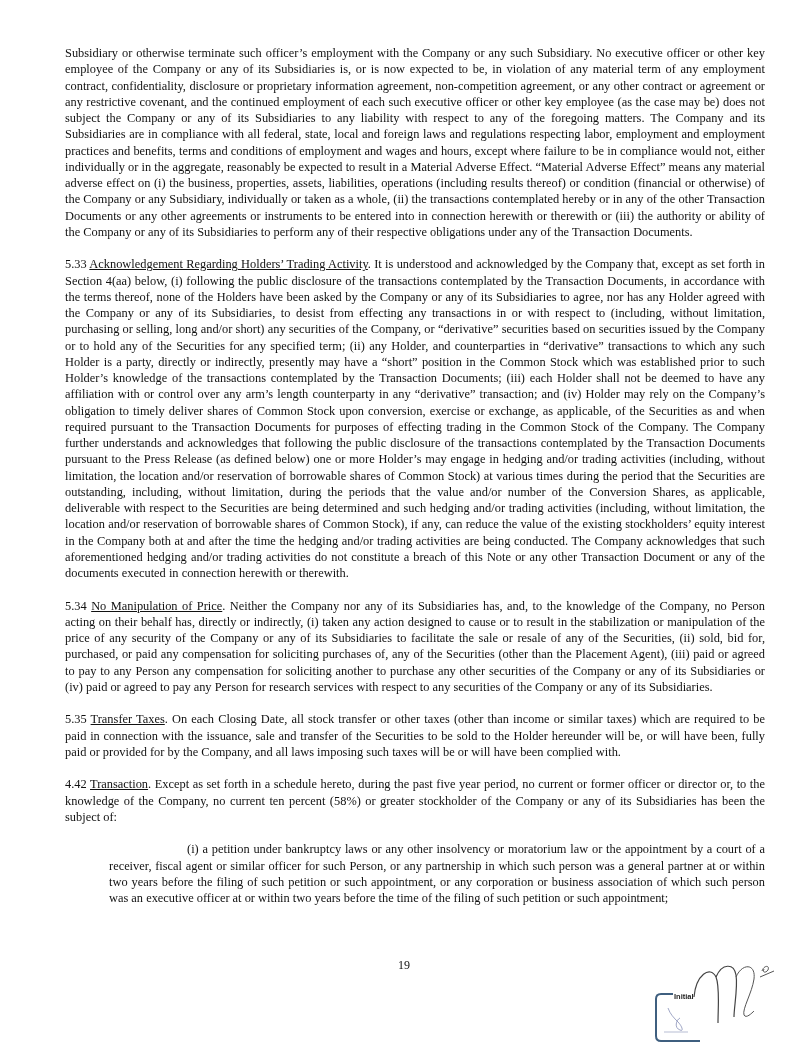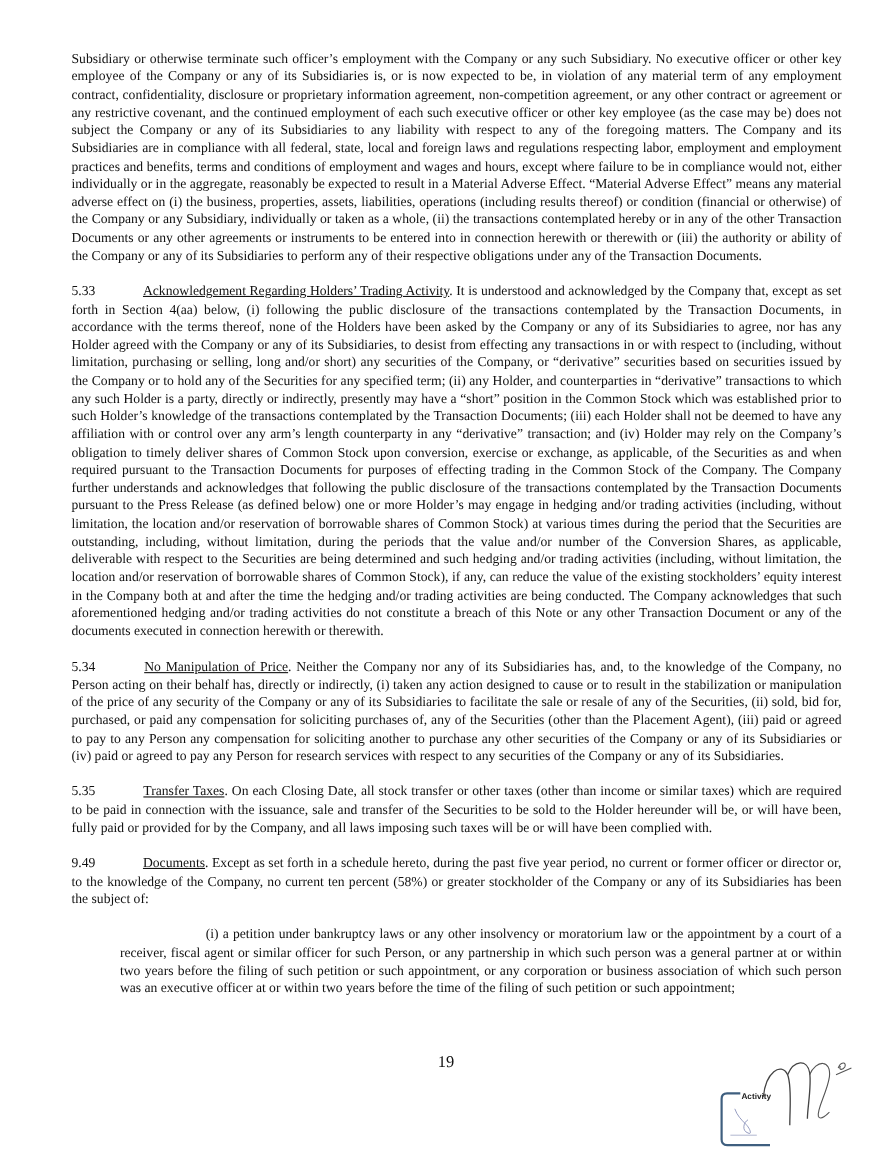--- a/index.html
+++ b/index.html
@@ -9,25 +9,25 @@
     background: #ffffff;
     font-family: "Liberation Serif", "DejaVu Serif", serif;
     color: #111111;
     padding-left: 36px;
   }
   .body-text {
     position: absolute; left: 65px; top: 45px; width: 700px;
     font-size: 12.4px; line-height: 16.25px;
   }
   .para { margin: 0 0 16.3px 0; text-align: justify; text-align-last: left; }
-  .heading { text-decoration: underline; margin-left: 40px; }
+  .heading { text-decoration: underline; }
   .sub-para { text-indent: 78px; margin-left: 44px; }
   .page-number {
     position: absolute; left: 398px; top: 958px;
-    font-size: 15px;
+    font-size: 12px;
   }
   .initial-box {
     position: absolute; left: 654px; top: 988px; width: 60px; height: 56px;
   }
   .initial-box svg { position: absolute; left: 0; top: 0; }
   .initial-label {
     position: absolute; left: 20px; top: 4px;
     font-family: "Liberation Sans", "DejaVu Sans", sans-serif;
     font-weight: bold; font-size: 7.5px; color: #222;
   }
@@ -39,21 +39,21 @@
 <div class="page">
   <div class="body-text">
     <p class="para">Subsidiary or otherwise terminate such officer’s employment with the Company or any such Subsidiary. No executive officer or other key employee of the Company or any of its Subsidiaries is, or is now expected to be, in violation of any material term of any employment contract, confidentiality, disclosure or proprietary information agreement, non-competition agreement, or any other contract or agreement or any restrictive covenant, and the continued employment of each such executive officer or other key employee (as the case may be) does not subject the Company or any of its Subsidiaries to any liability with respect to any of the foregoing matters. The Company and its Subsidiaries are in compliance with all federal, state, local and foreign laws and regulations respecting labor, employment and employment practices and benefits, terms and conditions of employment and wages and hours, except where failure to be in compliance would not, either individually or in the aggregate, reasonably be expected to result in a Material Adverse Effect. “Material Adverse Effect” means any material adverse effect on (i) the business, properties, assets, liabilities, operations (including results thereof) or condition (financial or otherwise) of the Company or any Subsidiary, individually or taken as a whole, (ii) the transactions contemplated hereby or in any of the other Transaction Documents or any other agreements or instruments to be entered into in connection herewith or therewith or (iii) the authority or ability of the Company or any of its Subsidiaries to perform any of their respective obligations under any of the Transaction Documents.</p>
 
     <p class="para"><span>5.33</span> <span class="heading">Acknowledgement Regarding Holders’ Trading Activity</span><span>. It is understood and acknowledged by the Company that, except as set forth in Section 4(aa) below, (i) following the public disclosure of the transactions contemplated by the Transaction Documents, in accordance with the terms thereof, none of the Holders have been asked by the Company or any of its Subsidiaries to agree, nor has any Holder agreed with the Company or any of its Subsidiaries, to desist from effecting any transactions in or with respect to (including, without limitation, purchasing or selling, long and/or short) any securities of the Company, or “derivative” securities based on securities issued by the Company or to hold any of the Securities for any specified term; (ii) any Holder, and counterparties in “derivative” transactions to which any such Holder is a party, directly or indirectly, presently may have a “short” position in the Common Stock which was established prior to such Holder’s knowledge of the transactions contemplated by the Transaction Documents; (iii) each Holder shall not be deemed to have any affiliation with or control over any arm’s length counterparty in any “derivative” transaction; and (iv) Holder may rely on the Company’s obligation to timely deliver shares of Common Stock upon conversion, exercise or exchange, as applicable, of the Securities as and when required pursuant to the Transaction Documents for purposes of effecting trading in the Common Stock of the Company. The Company further understands and acknowledges that following the public disclosure of the transactions contemplated by the Transaction Documents pursuant to the Press Release (as defined below) one or more Holder’s may engage in hedging and/or trading activities (including, without limitation, the location and/or reservation of borrowable shares of Common Stock) at various times during the period that the Securities are outstanding, including, without limitation, during the periods that the value and/or number of the Conversion Shares, as applicable, deliverable with respect to the Securities are being determined and such hedging and/or trading activities (including, without limitation, the location and/or reservation of borrowable shares of Common Stock), if any, can reduce the value of the existing stockholders’ equity interest in the Company both at and after the time the hedging and/or trading activities are being conducted. The Company acknowledges that such aforementioned hedging and/or trading activities do not constitute a breach of this Note or any other Transaction Document or any of the documents executed in connection herewith or therewith.</span></p>
 
     <p class="para"><span>5.34</span> <span class="heading">No Manipulation of Price</span><span>. Neither the Company nor any of its Subsidiaries has, and, to the knowledge of the Company, no Person acting on their behalf has, directly or indirectly, (i) taken any action designed to cause or to result in the stabilization or manipulation of the price of any security of the Company or any of its Subsidiaries to facilitate the sale or resale of any of the Securities, (ii) sold, bid for, purchased, or paid any compensation for soliciting purchases of, any of the Securities (other than the Placement Agent), (iii) paid or agreed to pay to any Person any compensation for soliciting another to purchase any other securities of the Company or any of its Subsidiaries or (iv) paid or agreed to pay any Person for research services with respect to any securities of the Company or any of its Subsidiaries.</span></p>
 
     <p class="para"><span>5.35</span> <span class="heading">Transfer Taxes</span><span>. On each Closing Date, all stock transfer or other taxes (other than income or similar taxes) which are required to be paid in connection with the issuance, sale and transfer of the Securities to be sold to the Holder hereunder will be, or will have been, fully paid or provided for by the Company, and all laws imposing such taxes will be or will have been complied with.</span></p>
 
-    <p class="para"><span>9.49</span> <span class="heading">Documents</span><span>. Except as set forth in a schedule hereto, during the past five year period, no current or former officer or director or, to the knowledge of the Company, no current ten percent (58%) or greater stockholder of the Company or any of its Subsidiaries has been the subject of:</span></p>
+    <p class="para"><span>4.42</span> <span class="heading">Transaction</span><span>. Except as set forth in a schedule hereto, during the past five year period, no current or former officer or director or, to the knowledge of the Company, no current ten percent (58%) or greater stockholder of the Company or any of its Subsidiaries has been the subject of:</span></p>
 
     <p class="para sub-para">(i) a petition under bankruptcy laws or any other insolvency or moratorium law or the appointment by a court of a receiver, fiscal agent or similar officer for such Person, or any partnership in which such person was a general partner at or within two years before the filing of such petition or such appointment, or any corporation or business association of which such person was an executive officer at or within two years before the time of the filing of such petition or such appointment;</p>
   </div>
 
   <div class="page-number">19</div>
 
   <div class="signature">
     <svg width="110" height="75" viewBox="0 0 110 75">
       <path d="M4 40 C 6 18, 20 8, 26 20 C 30 30, 28 50, 28 66" fill="none" stroke="#444" stroke-width="1.2"></path>
       <path d="M26 20 C 32 6, 44 6, 46 18 C 48 30, 44 50, 44 60" fill="none" stroke="#444" stroke-width="1.2"></path>
@@ -61,15 +61,15 @@
       <path d="M72 14 C 74 8, 80 8, 78 13 C 76 16, 72 16, 74 12 M70 20 L 84 14" fill="none" stroke="#555" stroke-width="1"></path>
     </svg>
   </div>
 
   <div class="initial-box">
     <svg width="60" height="56" viewBox="0 0 60 56">
       <path d="M19 6 L 7 6 Q 2 6, 2 11 L 2 48 Q 2 53, 7 53 L 46 53" fill="none" stroke="#3f5f7f" stroke-width="2"></path>
       <path d="M14 20 C 16 26, 20 30, 24 34 C 28 38, 30 44, 26 42 C 20 40, 22 32, 26 30" fill="none" stroke="#8890b8" stroke-width="0.8"></path>
       <path d="M10 44 L 34 44" fill="none" stroke="#9aa0c0" stroke-width="0.7"></path>
     </svg>
-    <span class="initial-label">Activity</span>
+    <span class="initial-label">Initial</span>
   </div>
 </div>
 
 </body></html>

